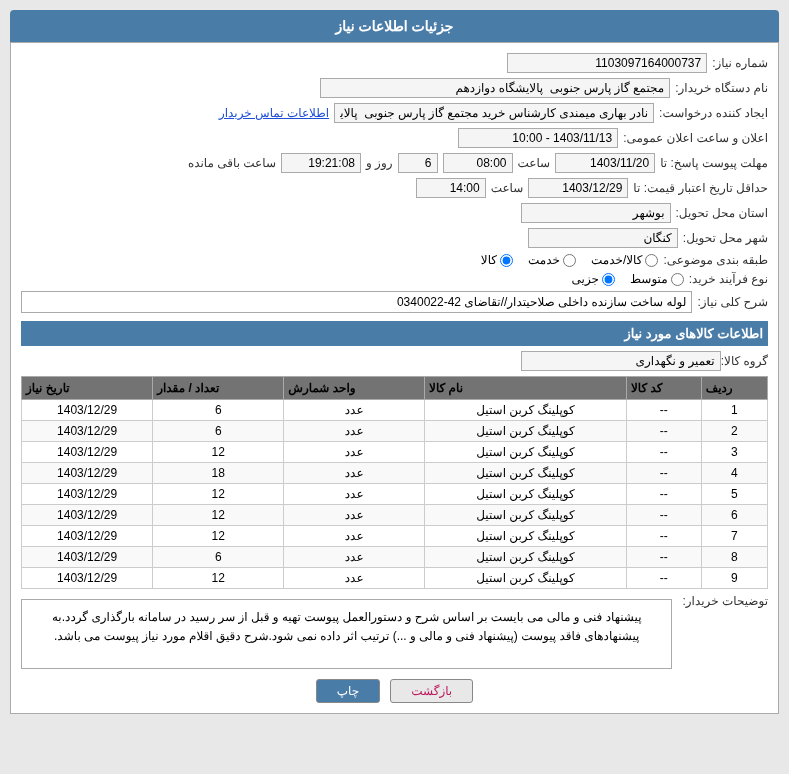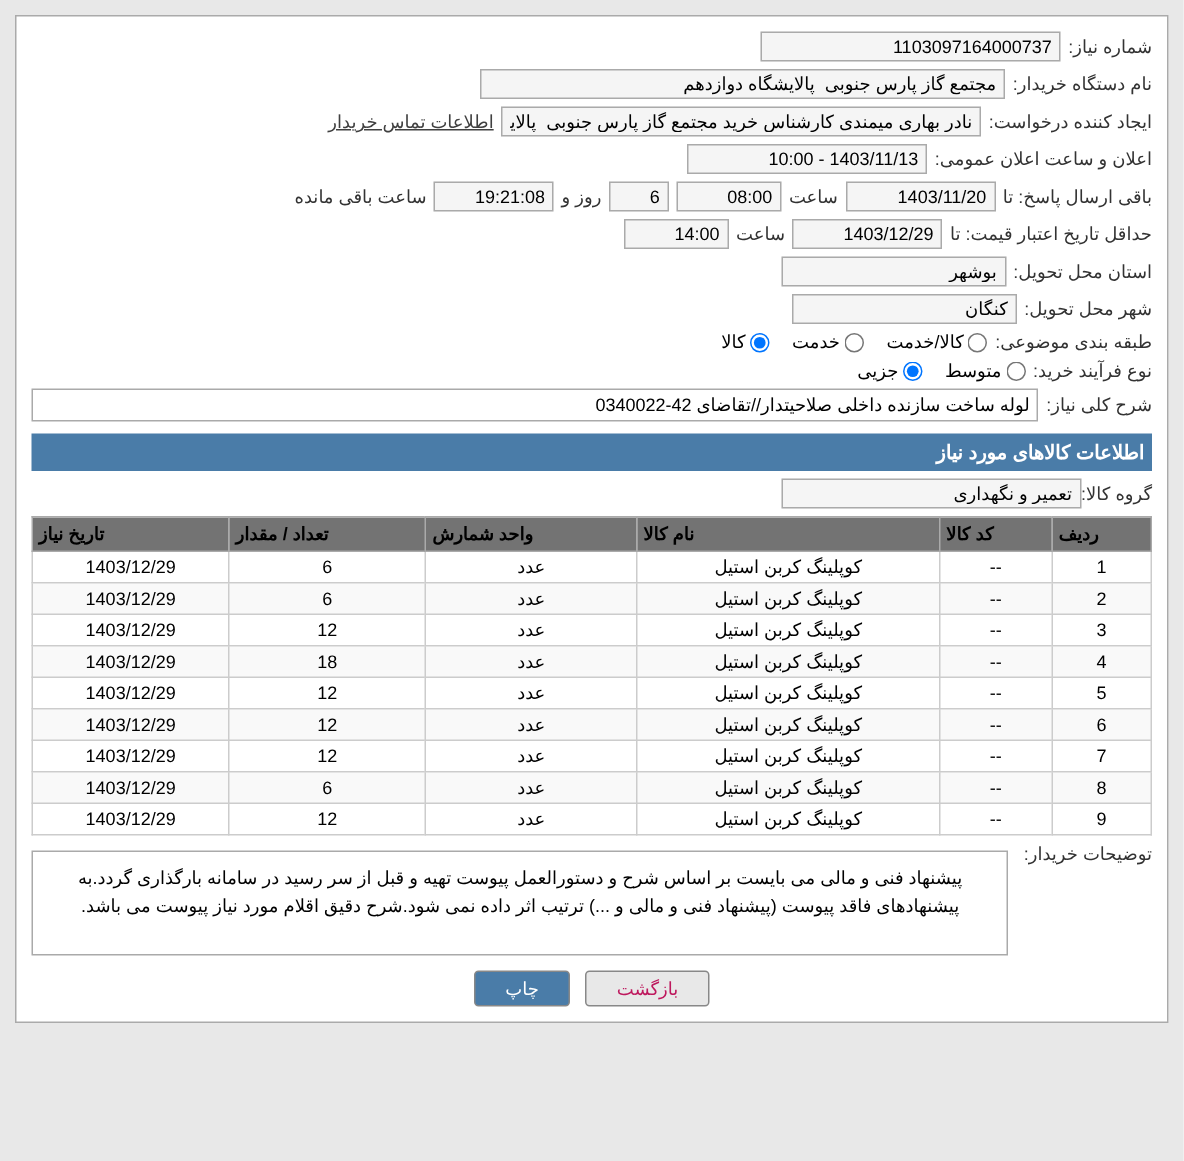--- a/index.html
+++ b/index.html
@@ -46,21 +46,21 @@
       background: white;
       padding: 2px 5px;
       font-size: 12px;
       font-family: Tahoma, Arial, sans-serif;
       direction: rtl;
     }
     .input-field.readonly {
       background: #f5f5f5;
     }
     .blue-label {
-      color: #404040;
+      color: #1d4ed8;
       cursor: pointer;
       text-decoration: underline;
     }
     .section-header {
       background: #4a7ca8;
       color: white;
       padding: 5px;
       font-size: 13px;
       font-weight: bold;
       margin: 8px 0 5px 0;
@@ -165,20 +165,23 @@
       font-size: 12px;
     }
     .relative-wrap {
       position: relative;
     }
   </style>
 </head>
 <body>
 
 <div class="page-container">
+  <div class="header-bar">
+    <span>جزئیات اطلاعات نیاز</span>
+  </div>
   <div class="main-content relative-wrap">
 
     <div class="form-row">
       <span class="label">شماره نیاز:</span>
       <input class="input-field readonly" type="text" style="width: 200px;" readonly="" value="1103097164000737">
       <span style="flex:1;"></span>
     </div>
 
     <div class="form-row">
       <span class="label">نام دستگاه خریدار:</span>
@@ -190,21 +193,21 @@
       <input class="input-field readonly" type="text" style="width: 320px;" readonly="" value="نادر بهاری میمندی کارشناس خرید مجتمع گاز پارس جنوبی  پالایشگاه دوازدهم">
       <span class="label blue-label">اطلاعات تماس خریدار</span>
     </div>
 
     <div class="form-row">
       <span class="label">اعلان و ساعت اعلان عمومی:</span>
       <input class="input-field readonly" type="text" style="width: 160px;" readonly="" value="1403/11/13 - 10:00">
     </div>
 
     <div class="form-row">
-      <span class="label">باقی ارسال پاسخ: تا</span>
+      <span class="label">مهلت پیوست پاسخ: تا</span>
       <input class="input-field readonly" type="text" style="width: 100px;" readonly="" value="1403/11/20">
       <span class="label">ساعت</span>
       <input class="input-field readonly" type="text" style="width: 70px;" readonly="" value="08:00">
       <input class="input-field readonly" type="text" style="width: 40px;" readonly="" value="6">
       <span class="label">روز و</span>
       <input class="input-field readonly" type="text" style="width: 80px;" readonly="" value="19:21:08">
       <span class="label">ساعت باقی مانده</span>
     </div>
 
     <div class="form-row">

